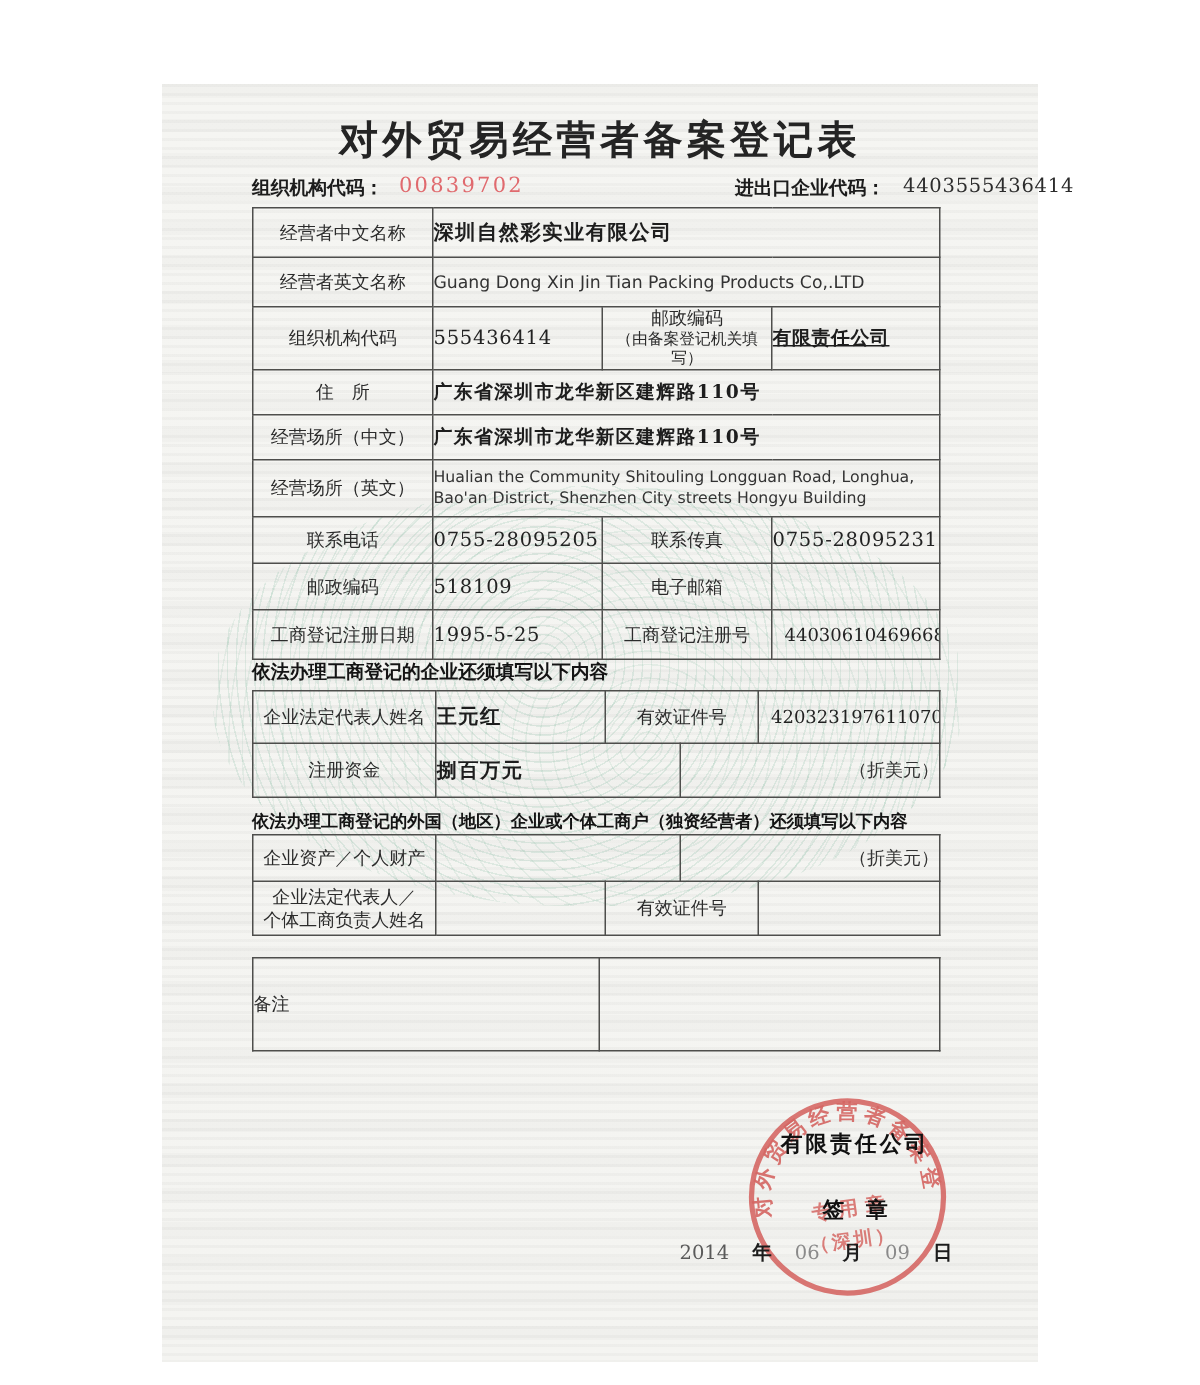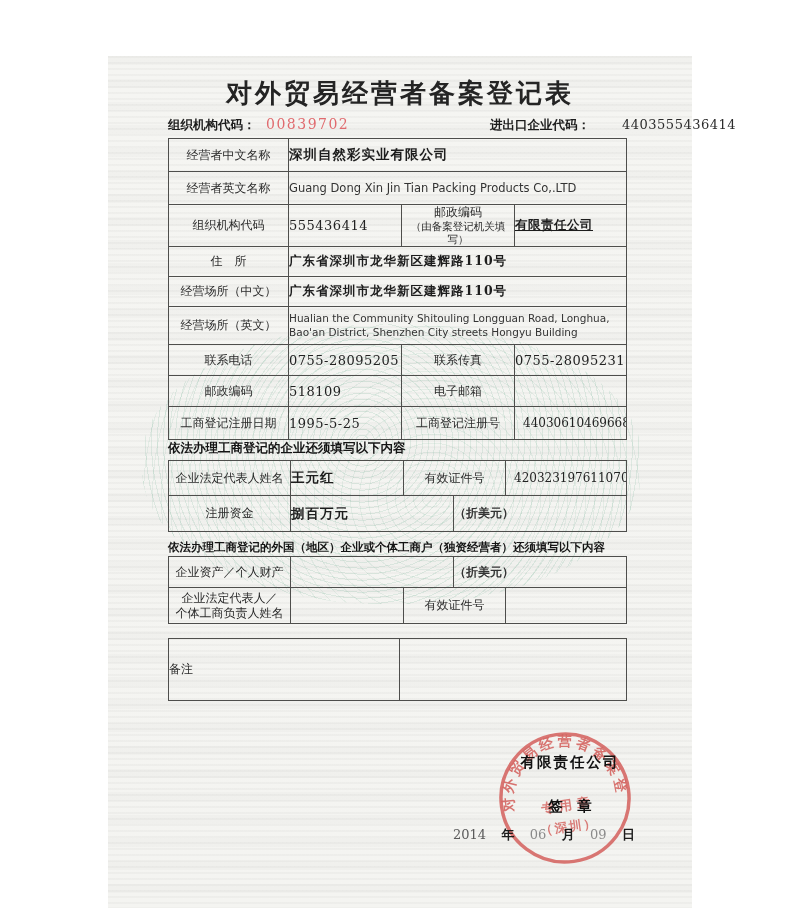--- a/index.html
+++ b/index.html
@@ -24,38 +24,38 @@
   }
   .title{
     position:absolute;top:20px;left:0;width:100%;text-align:center;
     font-size:26px;font-weight:bold;letter-spacing:3px;color:#242424;z-index:2;
   }
   .meta{position:absolute;top:61px;left:60px;width:458px;height:20px;font-size:12.5px;font-weight:bold;color:#1c1c1c;z-index:2;}
   .meta .formno-label{position:absolute;left:0;top:0;}
   .meta .formno-value{position:absolute;left:98px;top:-1px;font-weight:normal;
     font-family:"DejaVu Serif","Liberation Serif",serif;font-size:14px;letter-spacing:1.5px;color:#e06a6e;}
   .meta .code-label{position:absolute;left:322px;top:0;}
-  .meta .code-value{position:absolute;left:454px;top:0;font-weight:normal;
+  .meta .code-value{position:absolute;left:434px;top:0;font-weight:normal;
     font-family:"DejaVu Serif","Liberation Serif",serif;font-size:13px;letter-spacing:0.5px;color:#2c2c2c;}
   table.form-table{
     position:absolute;left:60px;border-collapse:collapse;table-layout:fixed;width:458px;z-index:1;
     background:transparent;
   }
   table.form-table td{border:1px solid #4e4e4c;padding:0;vertical-align:middle;background:transparent;overflow:hidden;}
   .t1{top:82px;} .t2{top:404px;} .t3{top:500px;} .t4{top:582px;}
   .lbl{font-size:12px;color:#2b2b2b;text-align:center;line-height:1.25;}
   .lbl .sub{font-size:10.5px;display:block;}
   .lbl .ln{display:block;}
   .val-cn{font-family:"DejaVu Serif","Liberation Serif",serif;font-weight:bold;font-size:13.5px;color:#1d1d1d;text-align:left;padding-left:14px;letter-spacing:1px;margin-top:20px;}
   .val-num{font-family:"DejaVu Serif","Liberation Serif",serif;font-size:13px;color:#222;text-align:left;padding-left:14px;letter-spacing:0.5px;}
   .val-num.tight{font-size:12px;padding-left:8px;letter-spacing:0;}
   .val-en{font-size:10.5px;color:#333;text-align:left;padding-left:10px;line-height:1.3;}
   .val-en .ln{display:block;}
   .ctr{text-align:left;padding-left:0;text-decoration:underline;}
-  .note-cell{font-size:12px;color:#333;padding-right:8px;font-weight:bold;}
+  .note-cell{font-size:12px;color:#333;text-align:right;padding-right:8px;}
   .remark-lbl{vertical-align:top;text-align:left;padding:8px 0 0 14px;font-size:12px;color:#2b2b2b;}
   .sec-h{position:absolute;left:60px;font-size:12.5px;font-weight:bold;color:#141414;white-space:nowrap;z-index:2;}
   .sec-h.s1{top:384px;}
   .sec-h.s2{top:484px;font-size:11.5px;text-align:center;}
   .foot-note{position:absolute;left:60px;top:652px;font-size:12px;font-weight:bold;color:#1b1b1b;white-space:nowrap;z-index:2;}
   .authority{position:absolute;left:392px;top:697px;width:140px;text-align:center;font-size:14.5px;font-weight:bold;letter-spacing:2px;color:#111;z-index:4;}
   .sign{position:absolute;left:392px;top:741px;width:140px;text-align:center;font-size:14.5px;font-weight:bold;color:#111;z-index:4;}
   .date-row{position:absolute;left:345px;top:770px;width:182px;display:flex;justify-content:space-between;align-items:baseline;z-index:4;font-size:13px;}
   .date-num{font-family:"DejaVu Serif","Liberation Serif",serif;color:#5a5a5a;}
   .date-num.light{color:#8a8a8a;}

